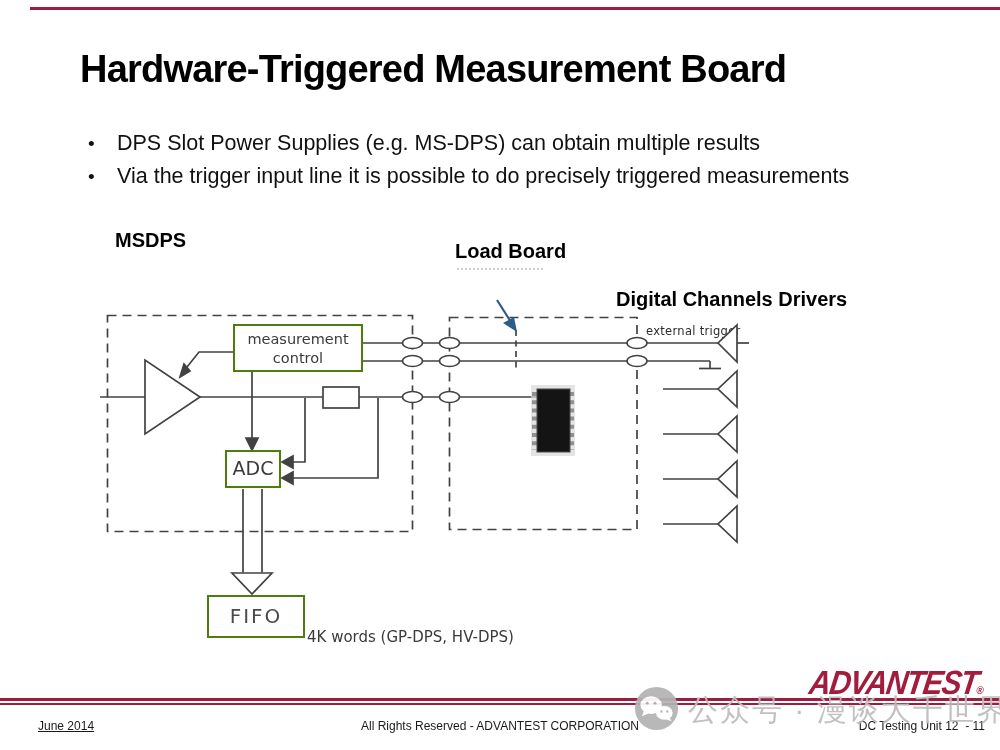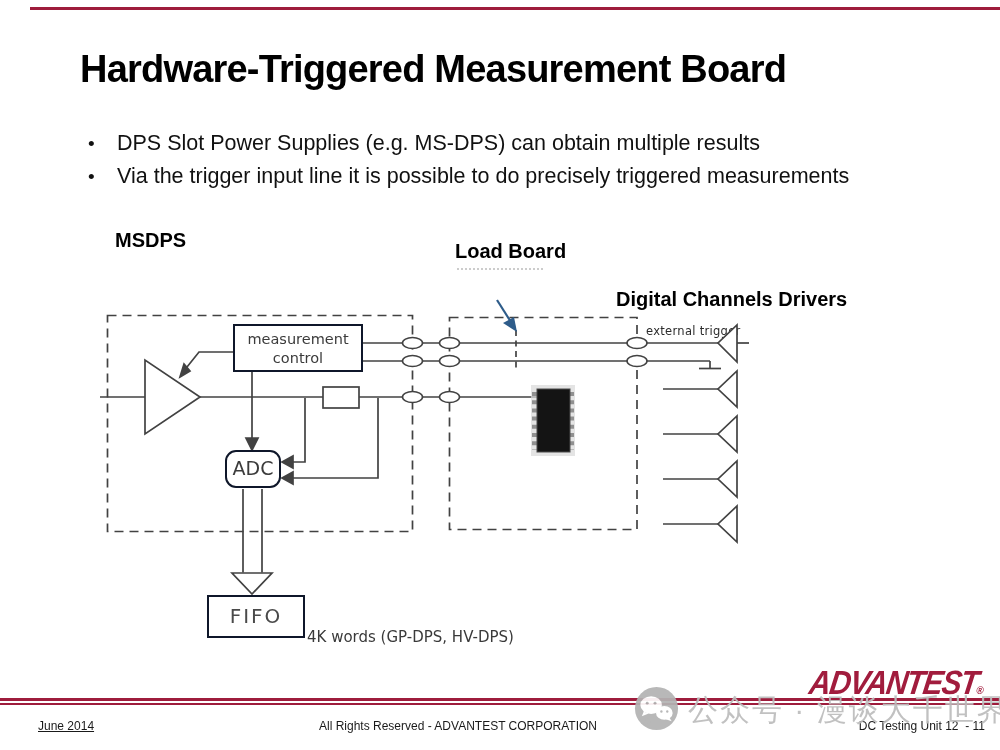--- a/index.html
+++ b/index.html
@@ -20,39 +20,39 @@
   
   .sec-label{font-size:20px;font-weight:bold;color:#000;white-space:nowrap;}
   .lbl-msdps{left:115px;top:229px;}
   .lbl-loadboard{left:455px;top:240px;}
   .lbl-drivers{left:616px;top:240px;margin-top:48px;}
   .artifact-dots{left:457px;top:268px;width:86px;height:0;border-top:2px dotted #cccccc;}
   .lbl-hardwired{left:452px;top:276px;font-family:"DejaVu Sans",sans-serif;font-size:17px;color:#17375D;white-space:nowrap;}
   .lbl-exttrig{left:646px;top:324px;font-family:"DejaVu Sans",sans-serif;font-size:11.5px;color:#2b2b2b;letter-spacing:0.3px;white-space:nowrap;}
 
   
-  .dbox{box-sizing:border-box;background:#fff;border:2px solid #0f172a;color:#3b3b3b;
+  .dbox{box-sizing:border-box;background:#fff;border:2px solid #4d7c0f;color:#3b3b3b;
         font-family:"DejaVu Sans",sans-serif;text-align:center;z-index:2;}
   .mc-box{left:233px;top:324px;width:130px;height:48px;font-size:14.5px;line-height:19px;padding-top:4px;}
-  .adc-box{left:225px;top:450px;width:56px;height:38px;font-size:19px;line-height:33px;border-radius:11px;}
+  .adc-box{left:225px;top:450px;width:56px;height:38px;font-size:19px;line-height:33px;}
   .fifo-box{left:207px;top:595px;width:98px;height:43px;font-size:20px;line-height:38px;letter-spacing:2px;color:#4a4a4a;}
   .fifo-notes{left:307px;top:628px;font-family:"DejaVu Sans",sans-serif;font-size:15px;line-height:19.5px;color:#3a3a3a;white-space:nowrap;}
 
   svg.diagram{left:0;top:0;z-index:1;}
 
   
   .rule-a{left:0;top:698px;width:1000px;height:3px;background:#9E1C3C;}
   .rule-b{left:0;top:703px;width:1000px;height:2px;background:#9E1C3C;}
   .logo{left:800px;top:668px;width:180px;text-align:right;z-index:3;}
   .logo .word{display:inline-block;font-size:30px;font-weight:bold;font-style:italic;letter-spacing:-1.5px;
               color:#A11C3D;transform:skewX(-8deg) scaleY(1.12);transform-origin:bottom right;}
   .logo .reg{font-size:10px;color:#A11C3D;vertical-align:baseline;}
   .footer-text{top:719px;font-size:12px;color:#1a1a1a;white-space:pre;}
   .f-date{left:38px;text-decoration:underline;}
-  .f-center{left:0;width:916px;text-align:center;}
+  .f-center{left:0;width:1000px;text-align:center;}
   .f-right{right:15px;}
 
   
   .watermark{left:633px;top:686px;display:flex;align-items:center;gap:8px;z-index:10;opacity:0.93;}
   .watermark .wtxt{font-family:sans-serif;font-size:30px;line-height:47px;color:#bdbdbd;letter-spacing:2px;white-space:nowrap;}
 </style>
 </head>
 <body>
 
 <div class="slide">

